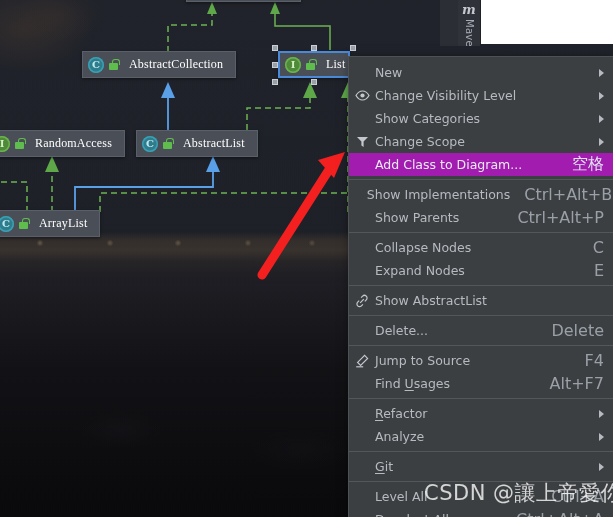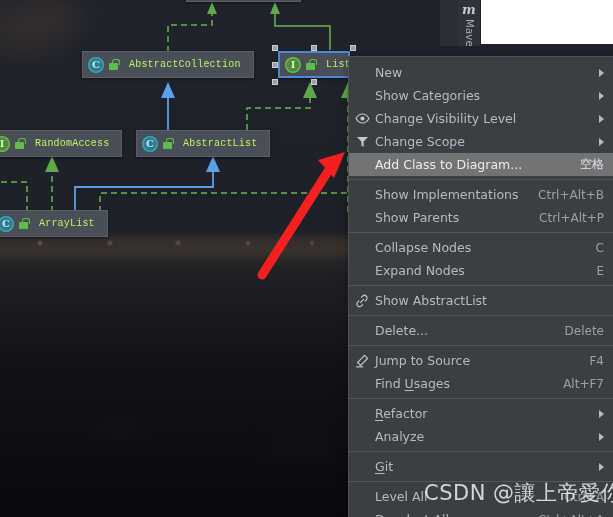--- a/index.html
+++ b/index.html
@@ -62,23 +62,23 @@
     align-items: center;
     gap: 5px;
     padding: 0 12px 0 5px;
     background: #4a4f57;
     border: 1px solid #5a6069;
     box-sizing: border-box;
     box-shadow: 0 1px 3px rgba(0,0,0,.45);
     white-space: nowrap;
   }
   .node .label {
-    font-family: Liberation Mono, monospace;
-    font-size: 10px;
-    color: #bef264;
+    font-family: Liberation Serif, serif;
+    font-size: 12px;
+    color: #ffffff;
     letter-spacing: .2px;
     margin-left: 4px;
   }
   .node.selected {
     border: 2px solid #4a88d8;
     background: #4a4f57;
   }
   .node.partial { background: #4a4f57; border: 1px solid #5a6069; }
 
   
@@ -189,33 +189,33 @@
   .mrow .ico {
     width: 26px; flex: 0 0 26px;
     display: flex; align-items: center; justify-content: center;
     color: #b6bbc2;
   }
   .mrow .txt { flex: 1 1 auto; }
   .mrow .txt u { text-decoration: underline; text-underline-offset: 2px; }
   .mrow .acc {
     flex: 0 0 auto;
     color: #9aa0a8;
-    font-size: 12px;
+    font-size: 16px;
     margin-left: 14px;
   }
   .mrow .arrow {
     flex: 0 0 auto;
     width: 0; height: 0;
     border-left: 5px solid #b6bbc2;
     border-top: 4px solid transparent;
     border-bottom: 4px solid transparent;
     margin-left: 14px;
   }
   .mrow.sel {
-    background: #737373;
+    background: #a21caf;
     color: #e8ecf2;
   }
   .mrow.sel .acc { color: #dbe3ef; }
   .msep {
     height: 1px;
     background: #545759;
     margin: 3px 0;
   }
 
   
@@ -329,32 +329,32 @@
   </svg>
 
   <div class="menu">
 
     <div class="mrow">
       <span class="ico"></span>
       <span class="txt">New</span>
       <span class="arrow"></span>
     </div>
     <div class="mrow">
-      <span class="ico"></span>
-      <span class="txt">Show Categories</span>
-      <span class="arrow"></span>
-    </div>
-    <div class="mrow">
       <span class="ico">
         <svg width="15" height="11" viewBox="0 0 15 11">
           <path d="M1 5.5C3 2 5.2 1 7.5 1s4.5 1 6.5 4.5C12 9 9.8 10 7.5 10S3 9 1 5.5z" fill="none" stroke="#c3c8cf" stroke-width="1.2"></path>
           <circle cx="7.5" cy="5.5" r="2.1" fill="#c3c8cf"></circle>
         </svg>
       </span>
       <span class="txt">Change Visibility Level</span>
+      <span class="arrow"></span>
+    </div>
+    <div class="mrow">
+      <span class="ico"></span>
+      <span class="txt">Show Categories</span>
       <span class="arrow"></span>
     </div>
     <div class="mrow">
       <span class="ico">
         <svg width="13" height="12" viewBox="0 0 13 12">
           <path d="M1 1h11L7.6 5.6V11L5.4 9.4V5.6z" fill="#c3c8cf"></path>
         </svg>
       </span>
       <span class="txt">Change Scope</span>
       <span class="arrow"></span>

